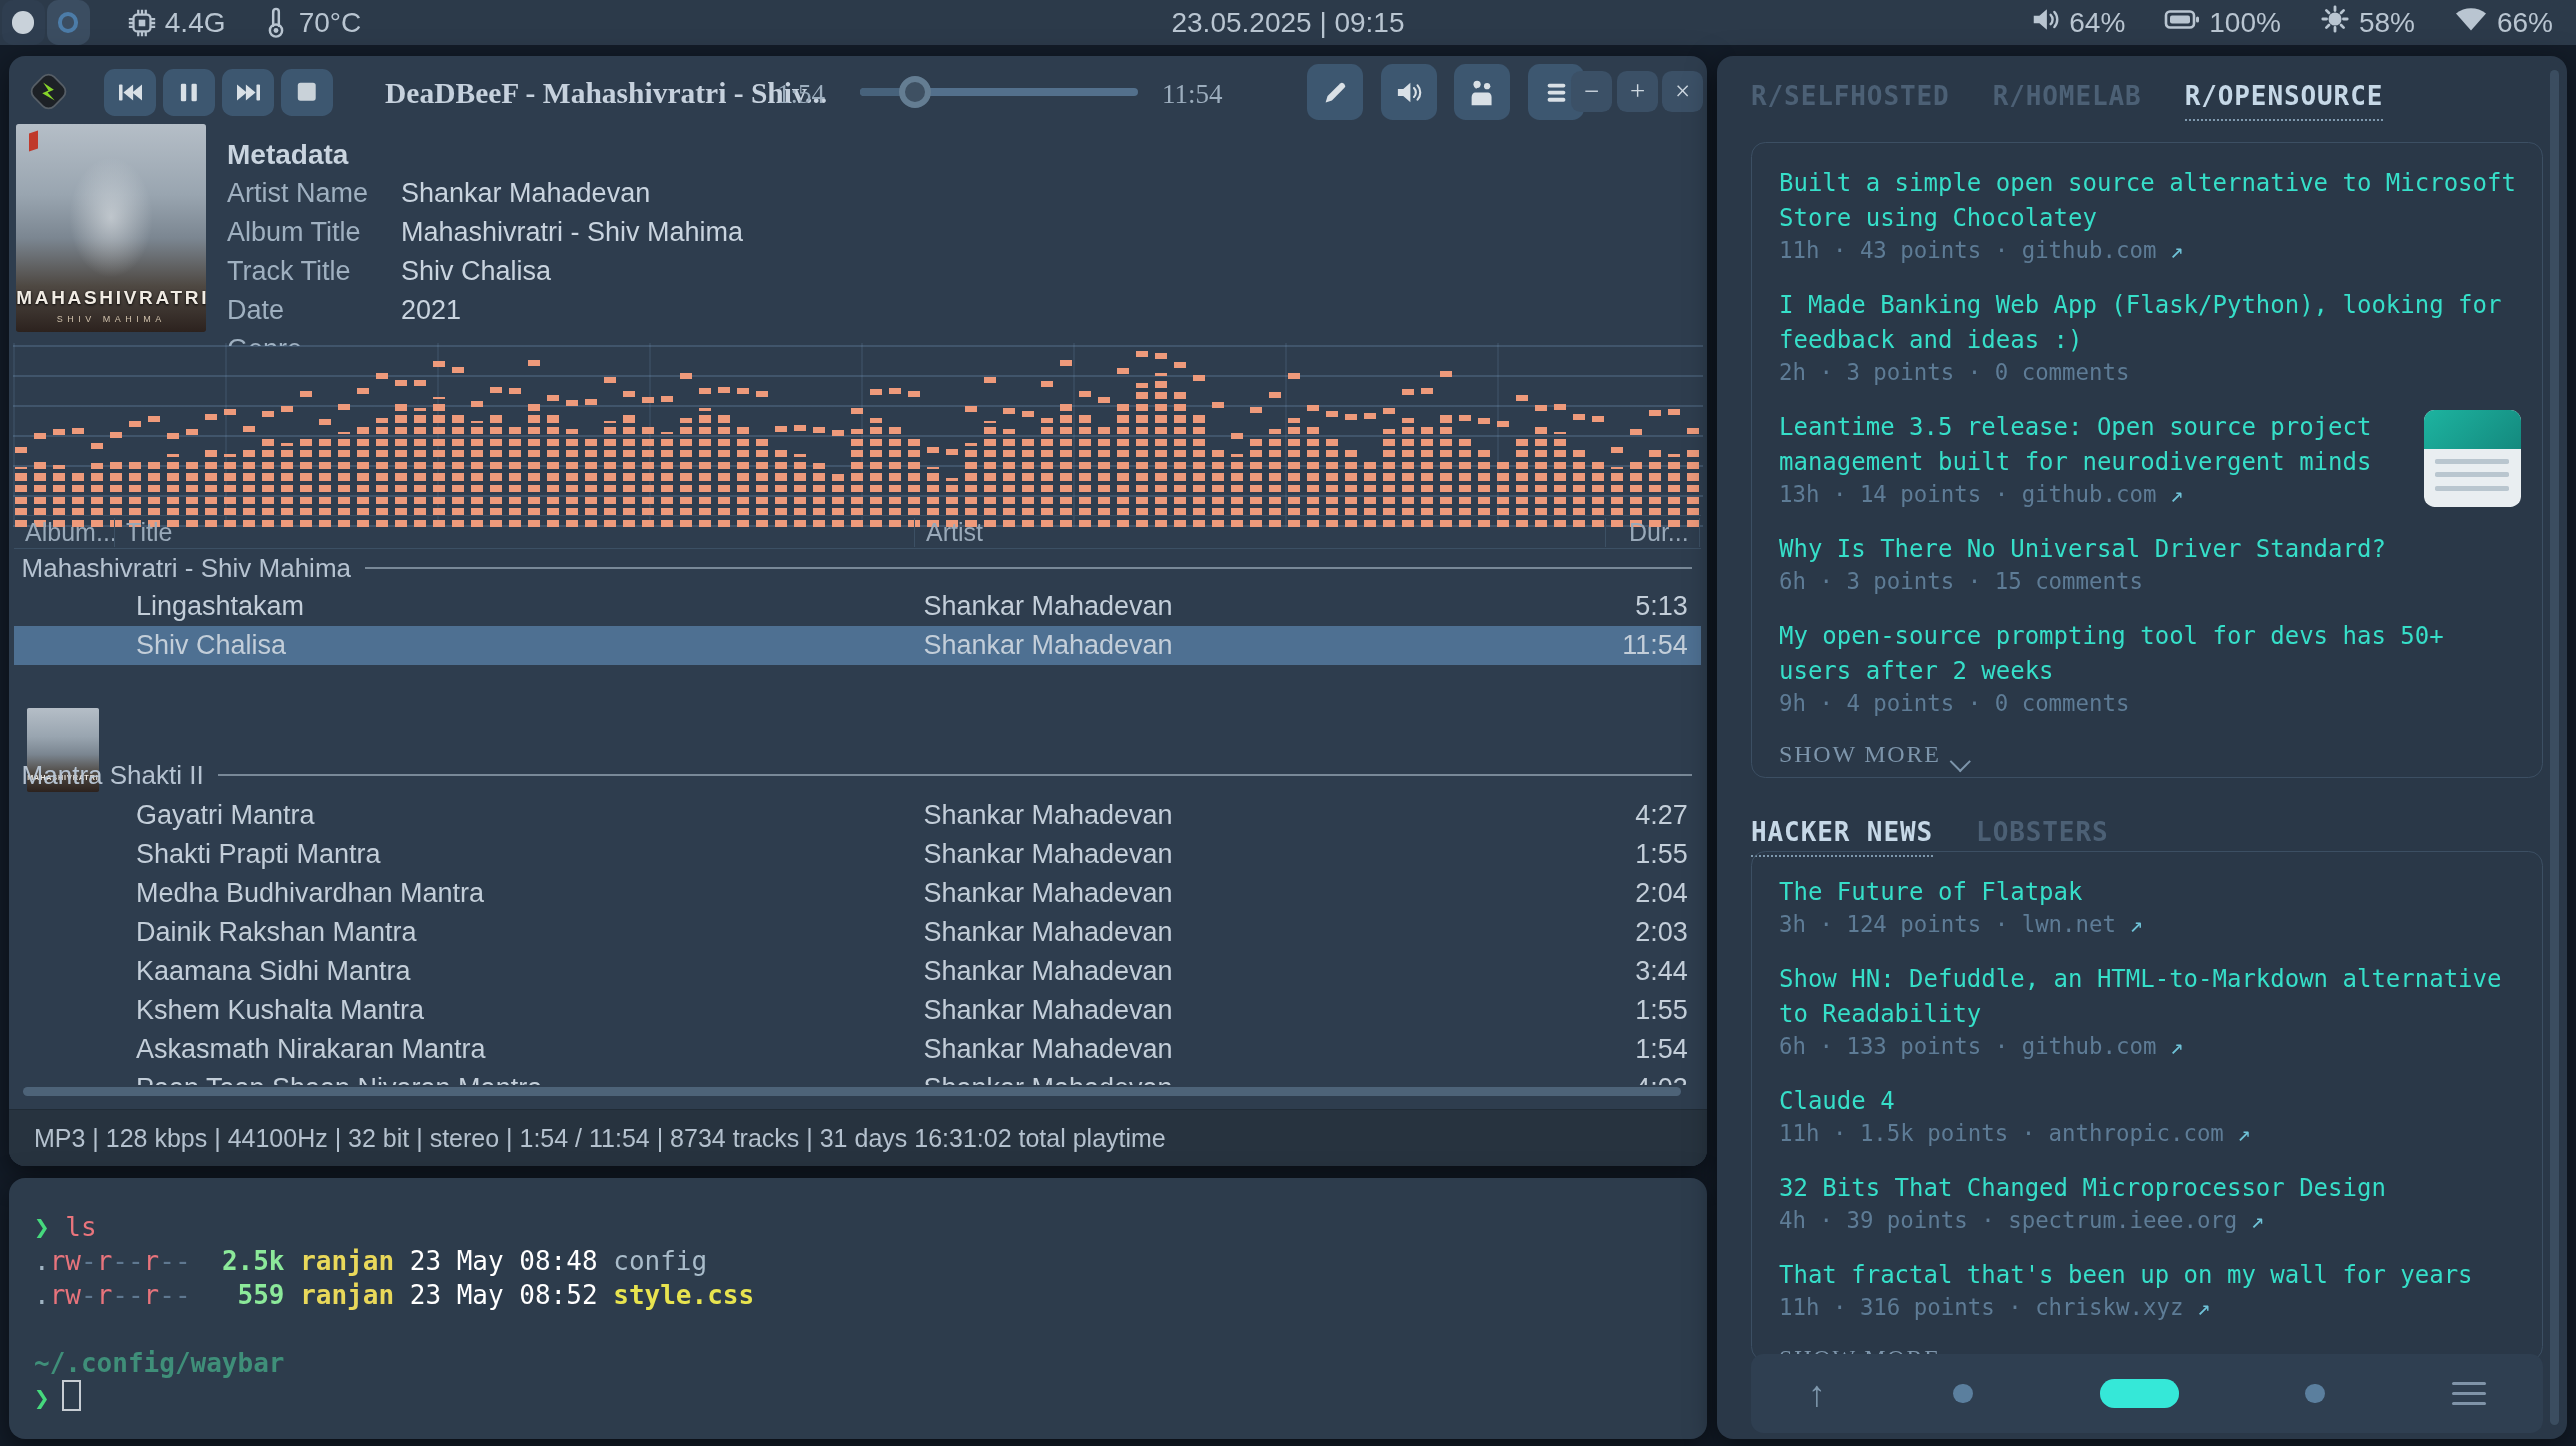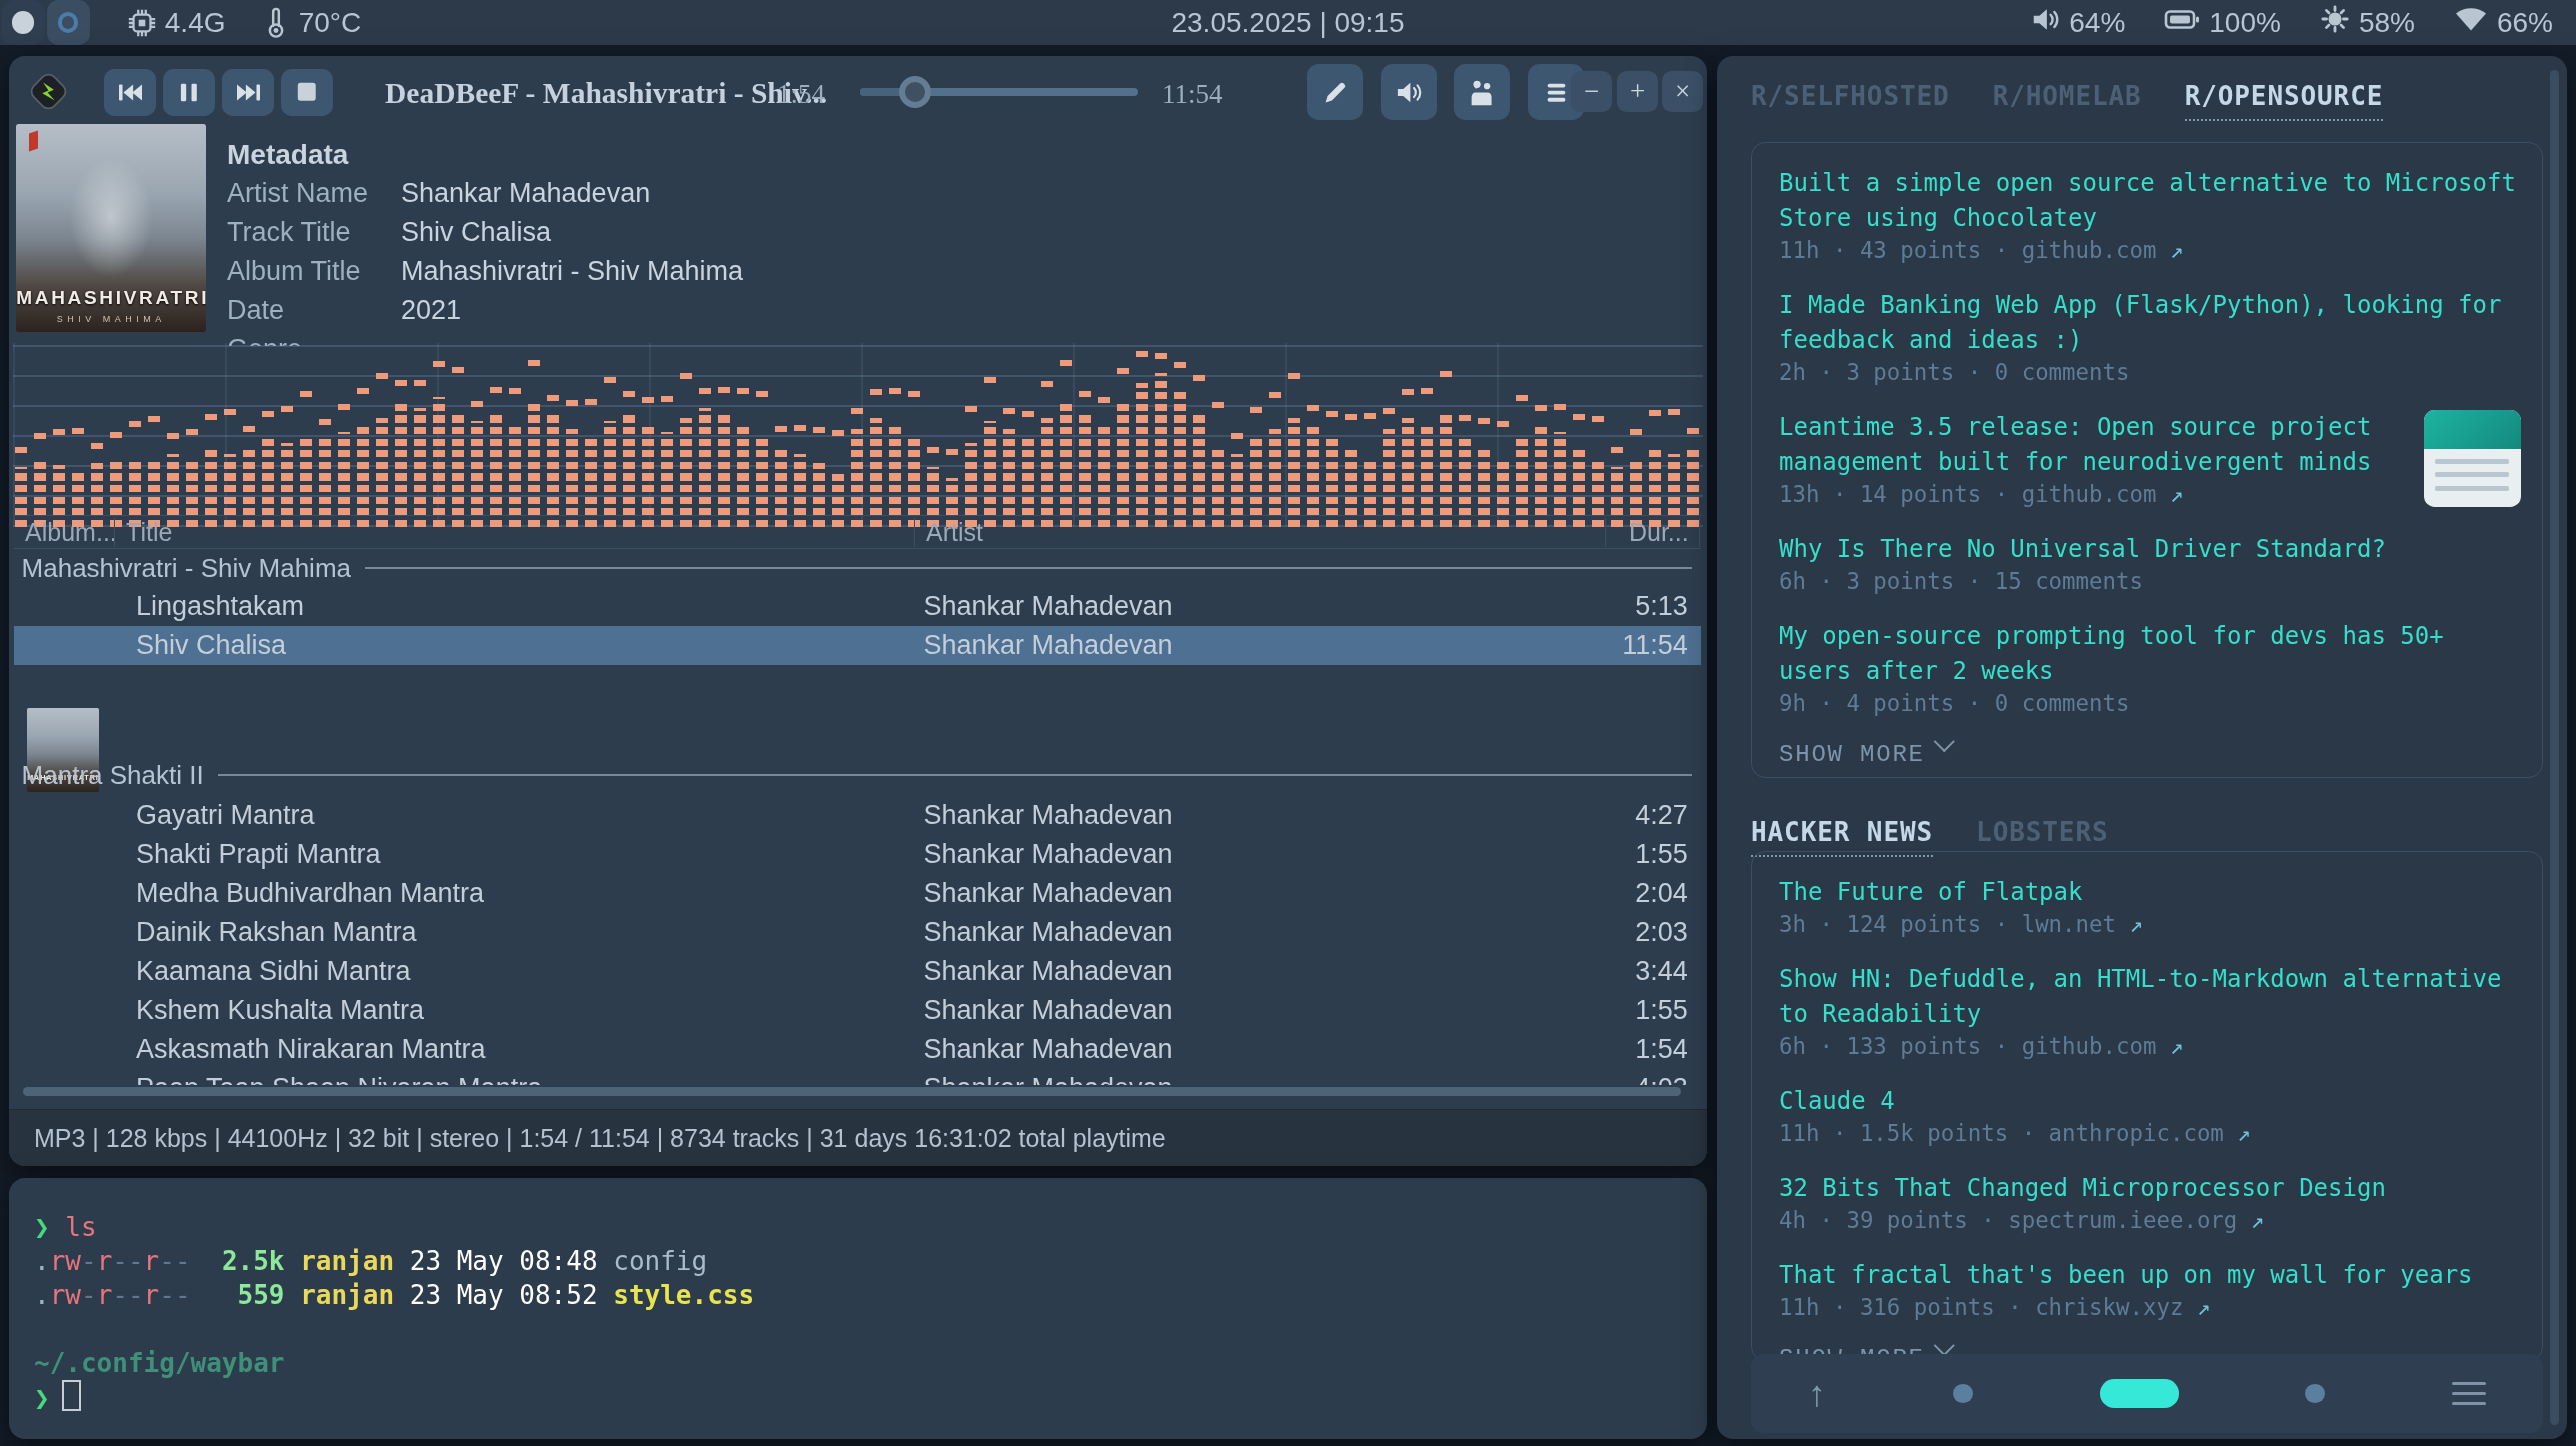--- a/index.html
+++ b/index.html
@@ -116,22 +116,22 @@
   #card-news{top:795px;height:510px;}
   .nitem{margin-bottom:23px;display:flex;gap:16px;}
   .itext{flex:1;min-width:0;}
   .ntitle{font-family:"DejaVu Sans Mono",monospace;font-size:24px;line-height:35px;color:#36dfc9;}
   .nmeta{font-family:"DejaVu Sans Mono",monospace;font-size:22.4px;line-height:29px;color:#5e7c96;}
   .ext{color:#6fc3d8;}
   .thumb{flex:none;width:97px;height:97px;border-radius:10.7px;overflow:hidden;background:#e9eef1;position:relative;}
   .thumb .hd{position:absolute;left:0;right:0;top:0;height:40%;background:linear-gradient(135deg,#1db4a0,#14897e);}
   .thumb .ln{position:absolute;left:12%;right:12%;height:5.4px;background:#b9c6cf;border-radius:1.8px;}
   .thumb .l1{top:50%;} .thumb .l2{top:64%;} .thumb .l3{top:78%;}
-  .showmore{font-family:Liberation Mono, monospace;font-size:24px;letter-spacing:1.8px;color:#7d95ab;
-    display:flex;align-items:flex-start;gap:12.5px;}
+  .showmore{font-family:Liberation Serif, serif;font-size:24px;letter-spacing:1.8px;color:#7d95ab;
+    display:flex;align-items:flex-end;gap:12.5px;}
   .chev{width:12.5px;height:12.5px;border-right:2.7px solid #7d95ab;border-bottom:2.7px solid #7d95ab;
     transform:rotate(45deg);margin-top:-7.2px;}
   .pfooter{position:absolute;left:34px;top:1298px;width:792px;height:79px;background:#2f3f51;border-radius:12.5px;
     display:flex;align-items:center;justify-content:space-between;padding:0 57px;box-sizing:border-box;z-index:5;}
   .uparrow{color:#7f98ad;font-size:36px;line-height:1;}
   .pdot{width:19.7px;height:19.7px;border-radius:50%;background:#5b7f9e;}
   .ppill{width:79px;height:29px;border-radius:14.3px;background:#35e8d8;}
   .pham{display:flex;flex-direction:column;gap:6.3px;}
   .pham i{display:block;width:34px;height:3.6px;background:#7f93a8;border-radius:1.8px;}
   .vscroll{position:absolute;right:8px;top:14.3px;bottom:14.3px;width:9px;border-radius:4.5px;background:rgba(140,175,205,0.18);}
@@ -302,22 +302,22 @@
   <div class="meta-art art-maha">
     <div class="flag"></div>
     <div class="am-cap">MAHASHIVRATRI</div>
     <div class="am-sub">SHIV MAHIMA</div>
   </div>
 
   <div class="meta-wrap">
     <div class="meta-h">Metadata</div>
     <div id="meta-rows">
         <div class="mrow"><span class="mlab">Artist Name</span><span class="mval">Shankar Mahadevan</span></div>
+        <div class="mrow"><span class="mlab">Album Title</span><span class="mval">Mahashivratri - Shiv Mahima</span></div>
         <div class="mrow"><span class="mlab">Track Title</span><span class="mval">Shiv Chalisa</span></div>
-        <div class="mrow"><span class="mlab">Album Title</span><span class="mval">Mahashivratri - Shiv Mahima</span></div>
         <div class="mrow"><span class="mlab">Date</span><span class="mval">2021</span></div>
         <div class="mrow"><span class="mlab">Genre</span><span class="mval"></span></div>
       </div>
   </div>
 
   <div class="spectrum">
     <div class="sbars" id="spectrum-bars">
         <div class="sbar">
           <div class="sseg" style="height: 60px;"></div>
           <div class="speak" style="bottom: 74px;"></div>

